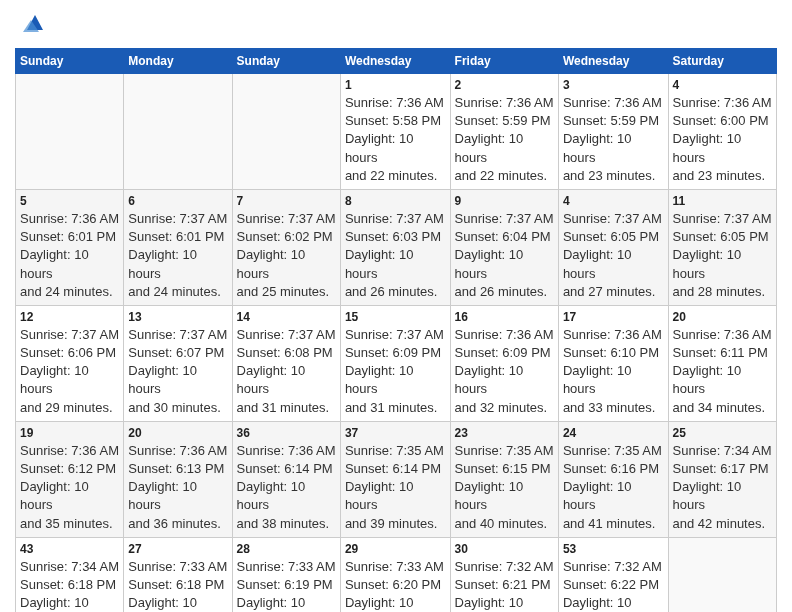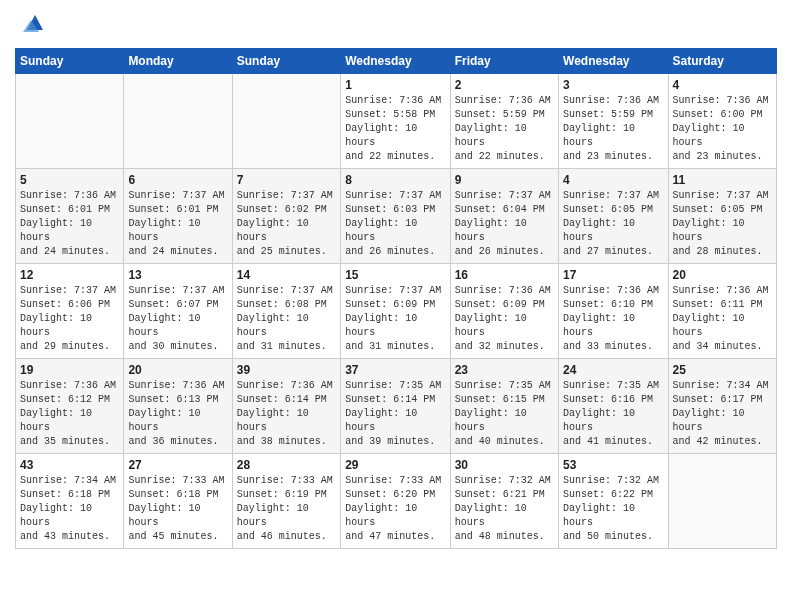--- a/index.html
+++ b/index.html
@@ -82,24 +82,23 @@
       background: #f5f5f5;
     }
     .day-num {
       font-size: 12px;
       font-weight: bold;
       color: #222;
       display: block;
       margin-bottom: 2px;
     }
     .day-info {
-      font-size: 10px;
+      font-size: 13px;
       color: #333;
       line-height: 1.4;
-      font-family: Liberation Mono, monospace;
     }
     .empty-cell {
       background: #f9f9f9 !important;
     }
   </style>
 </head>
 <body>
 
 <div class="page">
   <div class="header">
@@ -276,21 +275,21 @@
 and 35 minutes.</div>
           </td>
           <td>
             <span class="day-num">20</span>
             <div class="day-info" style="white-space: pre-line;">Sunrise: 7:36 AM
 Sunset: 6:13 PM
 Daylight: 10 hours
 and 36 minutes.</div>
           </td>
           <td>
-            <span class="day-num">39</span>
+            <span class="day-num">36</span>
             <div class="day-info" style="white-space: pre-line;">Sunrise: 7:36 AM
 Sunset: 6:14 PM
 Daylight: 10 hours
 and 38 minutes.</div>
           </td>
           <td>
             <span class="day-num">37</span>
             <div class="day-info" style="white-space: pre-line;">Sunrise: 7:35 AM
 Sunset: 6:14 PM
 Daylight: 10 hours

